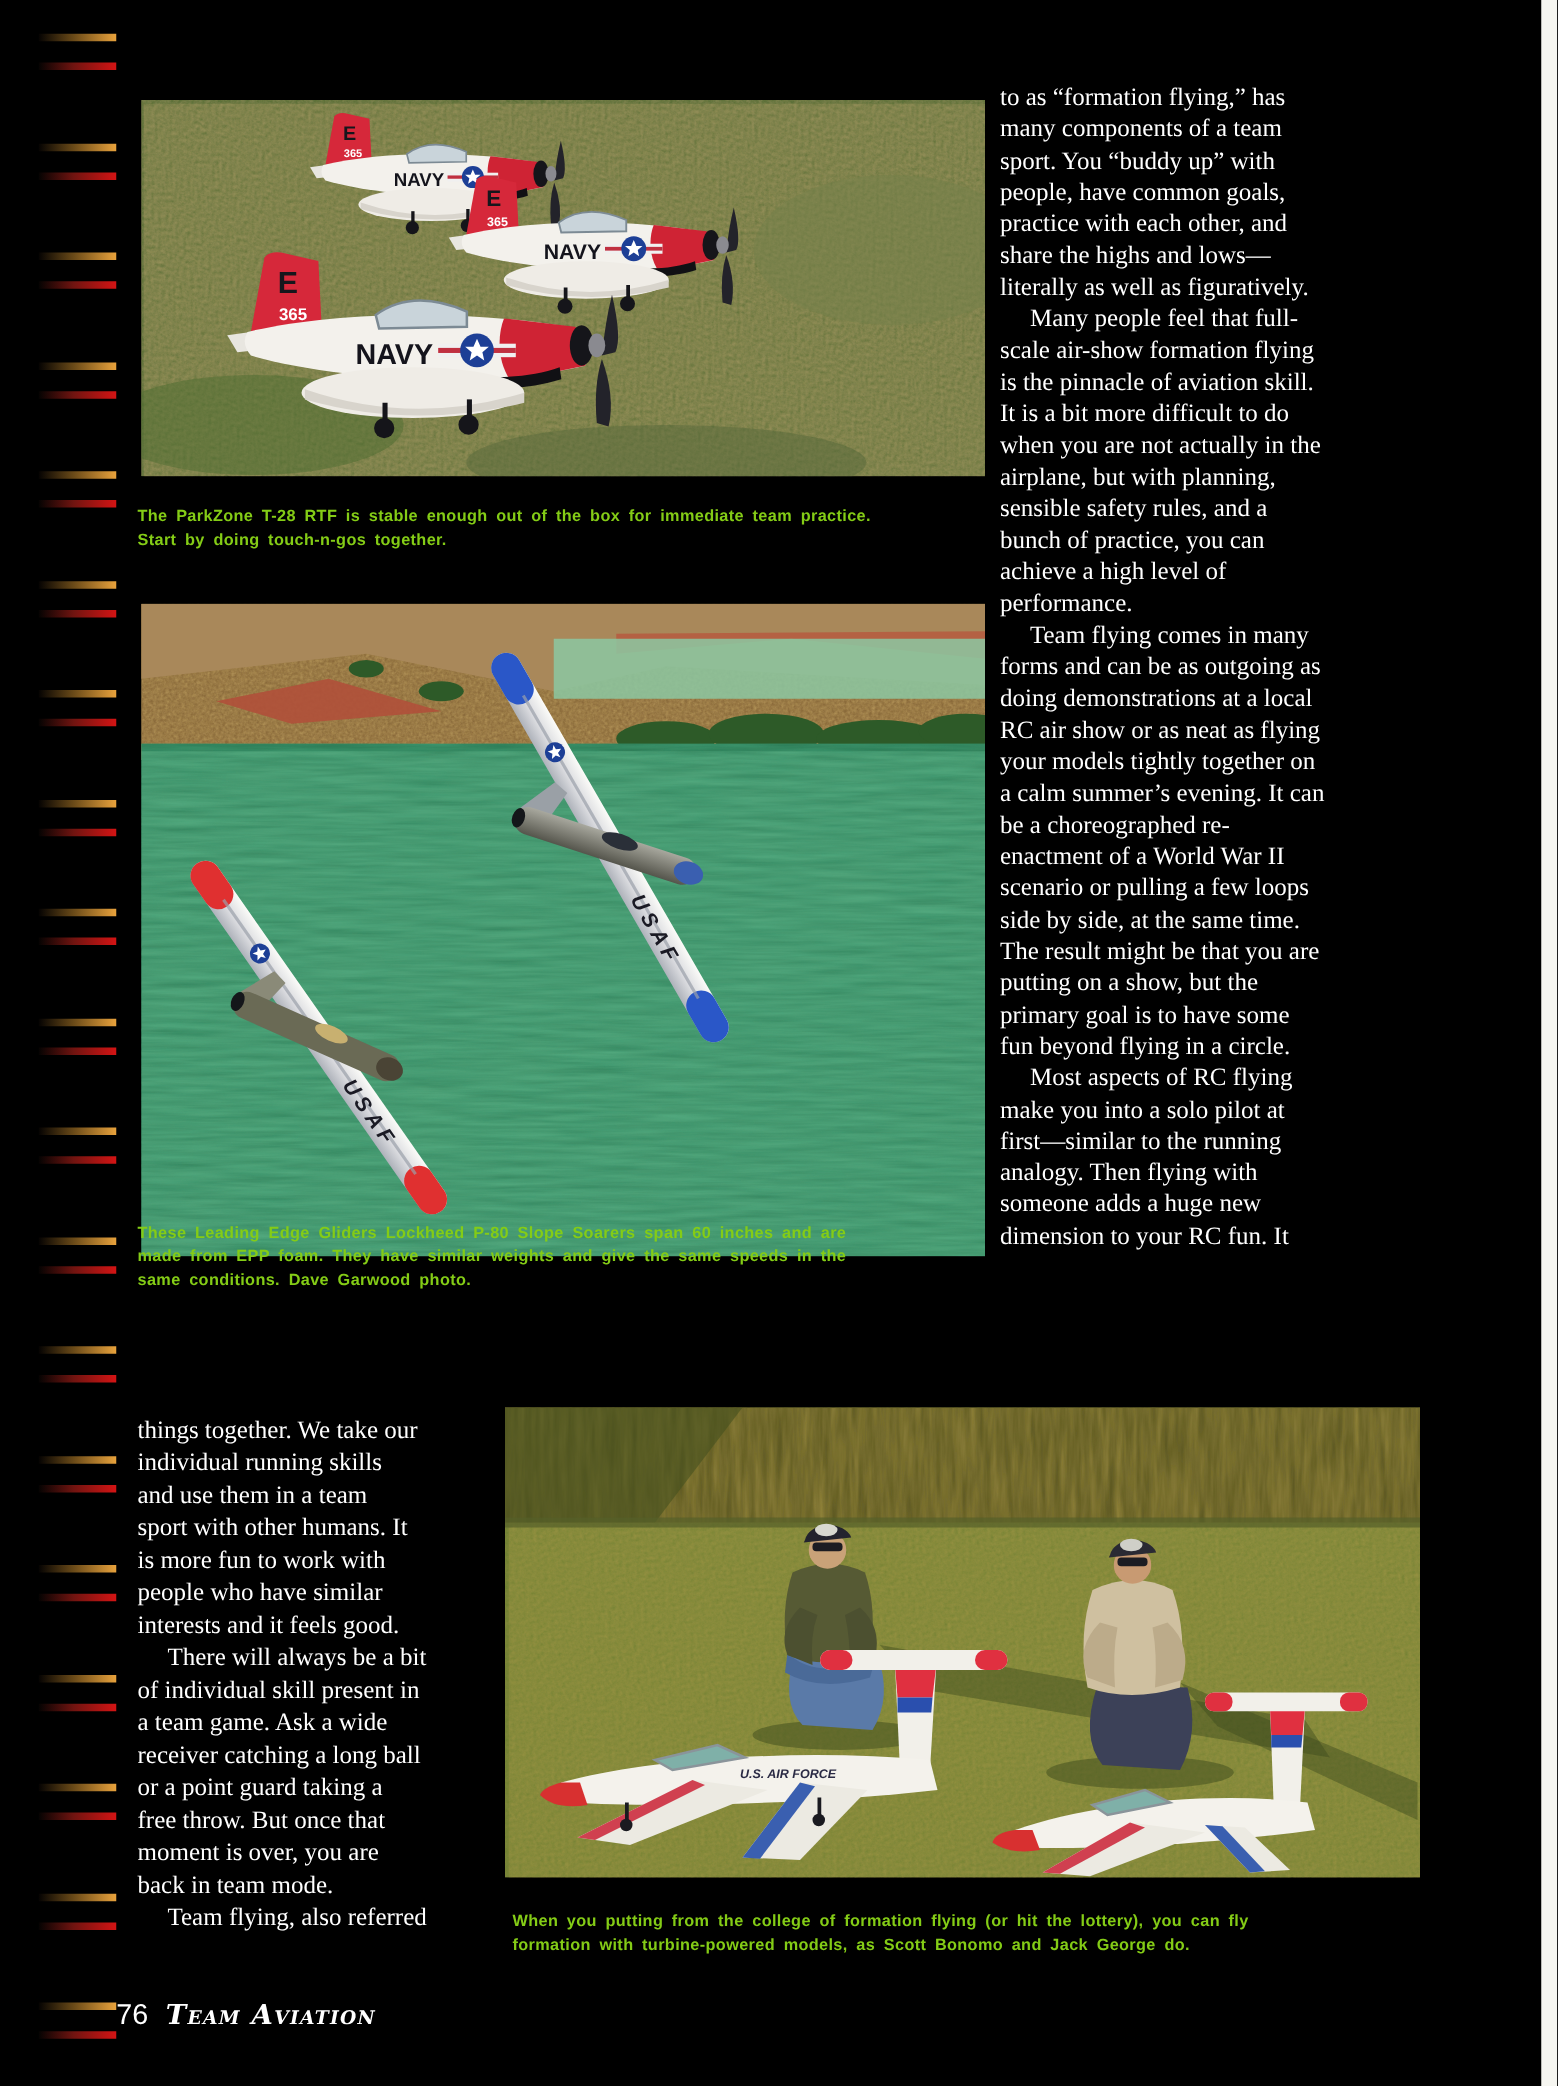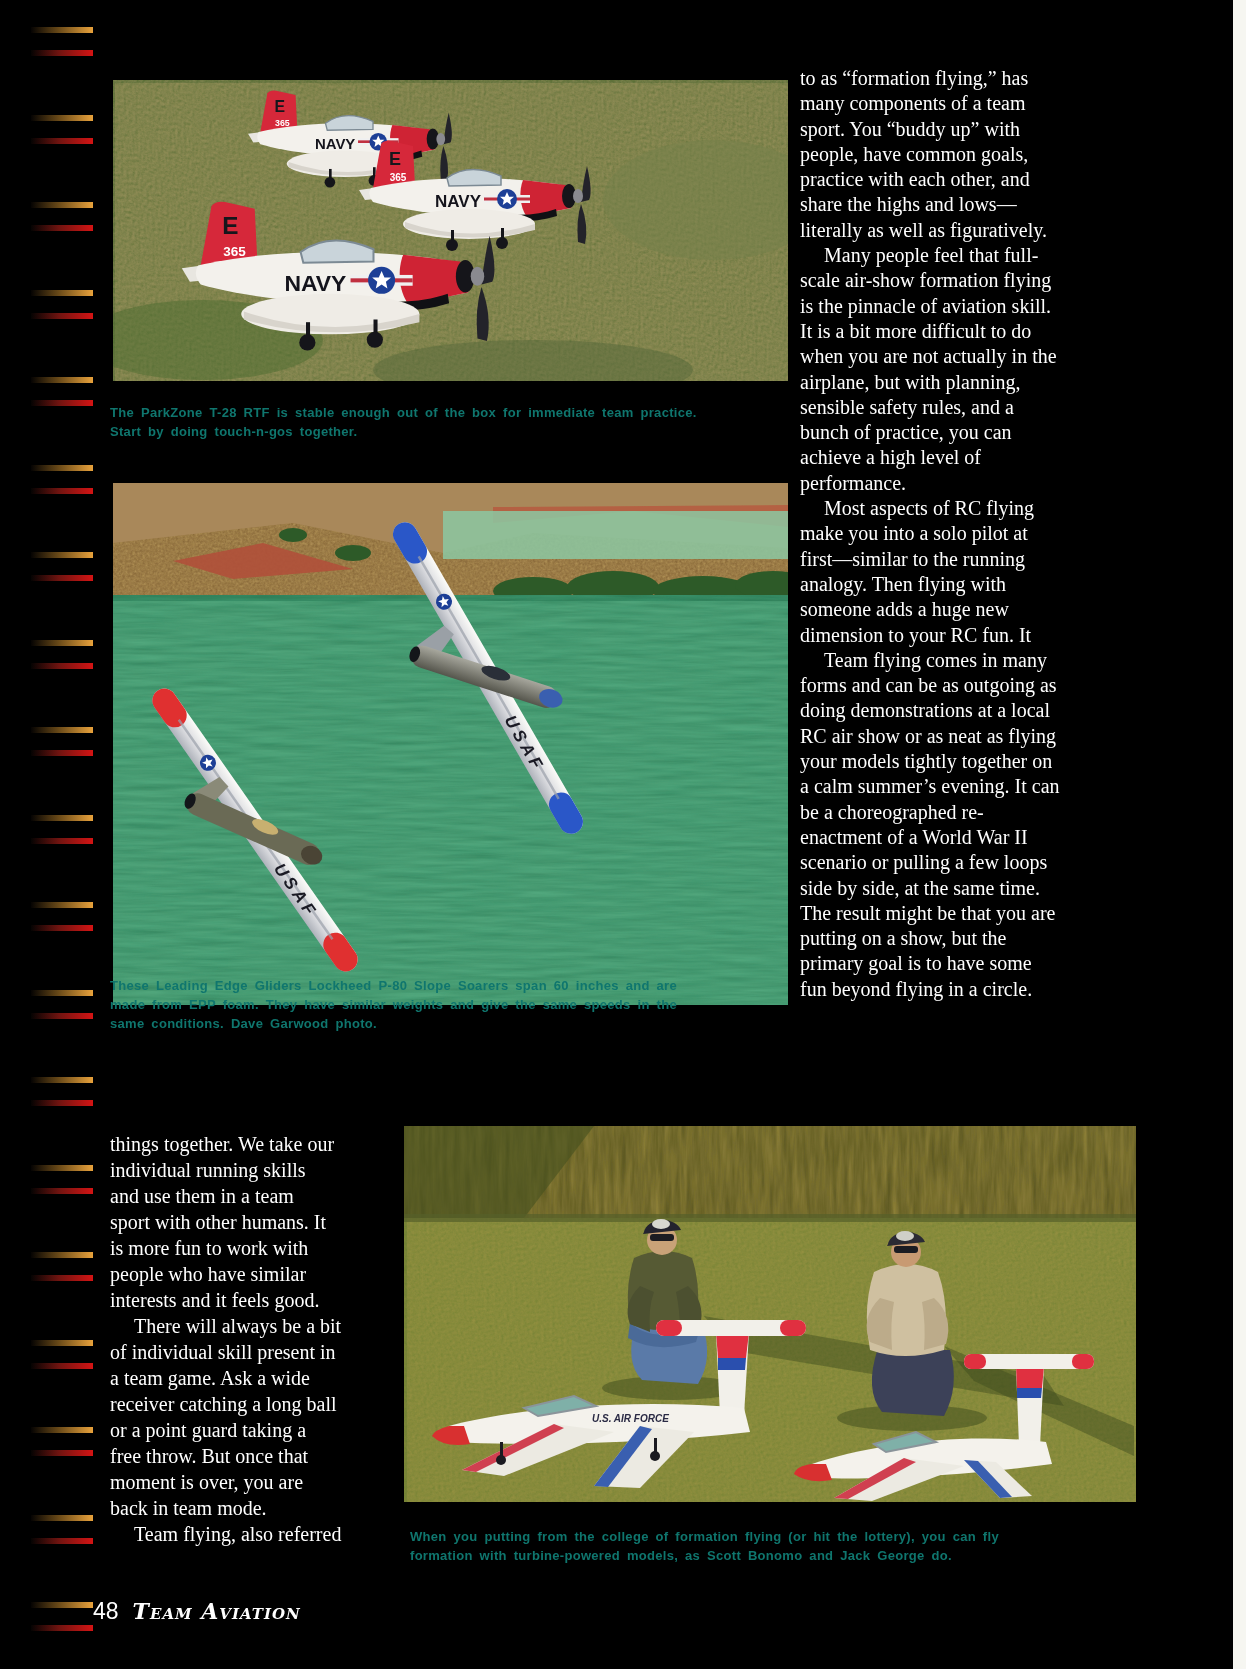--- a/index.html
+++ b/index.html
@@ -9,21 +9,21 @@
   #stripes .stripe{position:absolute;left:31px;width:62px;height:6px;}
   
   .white-edge{position:absolute;right:0;top:0;width:13px;height:1669px;background:#f6f6f1;}
   
   .photo{position:absolute;line-height:0;}
   .photo svg{display:block;}
   #photo1{left:113px;top:80px;}
   #photo2{left:113px;top:483px;}
   #photo3{left:404px;top:1126px;}
   
-  .cap{position:absolute;margin:0;color:#0f766e;font-family:"Liberation Sans",sans-serif;
+  .cap{position:absolute;margin:0;color:#84cc16;font-family:"Liberation Sans",sans-serif;
        font-weight:bold;font-size:13px;line-height:19px;letter-spacing:.3px;word-spacing:3px;
        white-space:pre-line;}
   #cap1{left:110px;top:403px;width:660px;}
   #cap2{left:110px;top:976px;width:660px;}
   #cap3{left:410px;top:1527px;width:745px;}
   
   .col{position:absolute;color:#fff;}
   .col p{margin:0;white-space:pre-line;}
   .col p.indent{text-indent:24px;}
   #rightcol{left:800px;top:66px;width:350px;font-size:20px;line-height:25.3px;}
@@ -232,40 +232,40 @@
     <p class="indent">Many people feel that full-
 scale air-show formation flying
 is the pinnacle of aviation skill.
 It is a bit more difficult to do
 when you are not actually in the
 airplane, but with planning,
 sensible safety rules, and a
 bunch of practice, you can
 achieve a high level of
 performance.</p>
-    <p class="indent">Most aspects of RC flying
-make you into a solo pilot at
-first—similar to the running
-analogy. Then flying with
-someone adds a huge new
-dimension to your RC fun. It</p>
     <p class="indent">Team flying comes in many
 forms and can be as outgoing as
 doing demonstrations at a local
 RC air show or as neat as flying
 your models tightly together on
 a calm summer’s evening. It can
 be a choreographed re-
 enactment of a World War II
 scenario or pulling a few loops
 side by side, at the same time.
 The result might be that you are
 putting on a show, but the
 primary goal is to have some
 fun beyond flying in a circle.</p>
+    <p class="indent">Most aspects of RC flying
+make you into a solo pilot at
+first—similar to the running
+analogy. Then flying with
+someone adds a huge new
+dimension to your RC fun. It</p>
   </div>
 
   <div class="col" id="leftcol">
     <p>things together. We take our
 individual running skills
 and use them in a team
 sport with other humans. It
 is more fun to work with
 people who have similar
 interests and it feels good.</p>
@@ -367,17 +367,17 @@
         <path d="M500,332 L430,372 L444,373 L512,336 Z" fill="#d04050"></path>
         <path d="M560,334 L596,372 L628,370 L592,336 Z" fill="#eceae2"></path>
         <path d="M560,334 L596,372 L608,371 L574,335 Z" fill="#3a5fb0"></path>
       </g>
     </svg>
   </div>
   <p class="cap" id="cap3">When you putting from the college of formation flying (or hit the lottery), you can fly
 formation with turbine-powered models, as Scott Bonomo and Jack George do.</p>
 
   <div class="footer">
-    <span class="page-num">48</span>
+    <span class="page-num">76</span>
     <span class="mag-logo">Team Aviation</span>
   </div>
 
 </div>
 
 </body></html>

